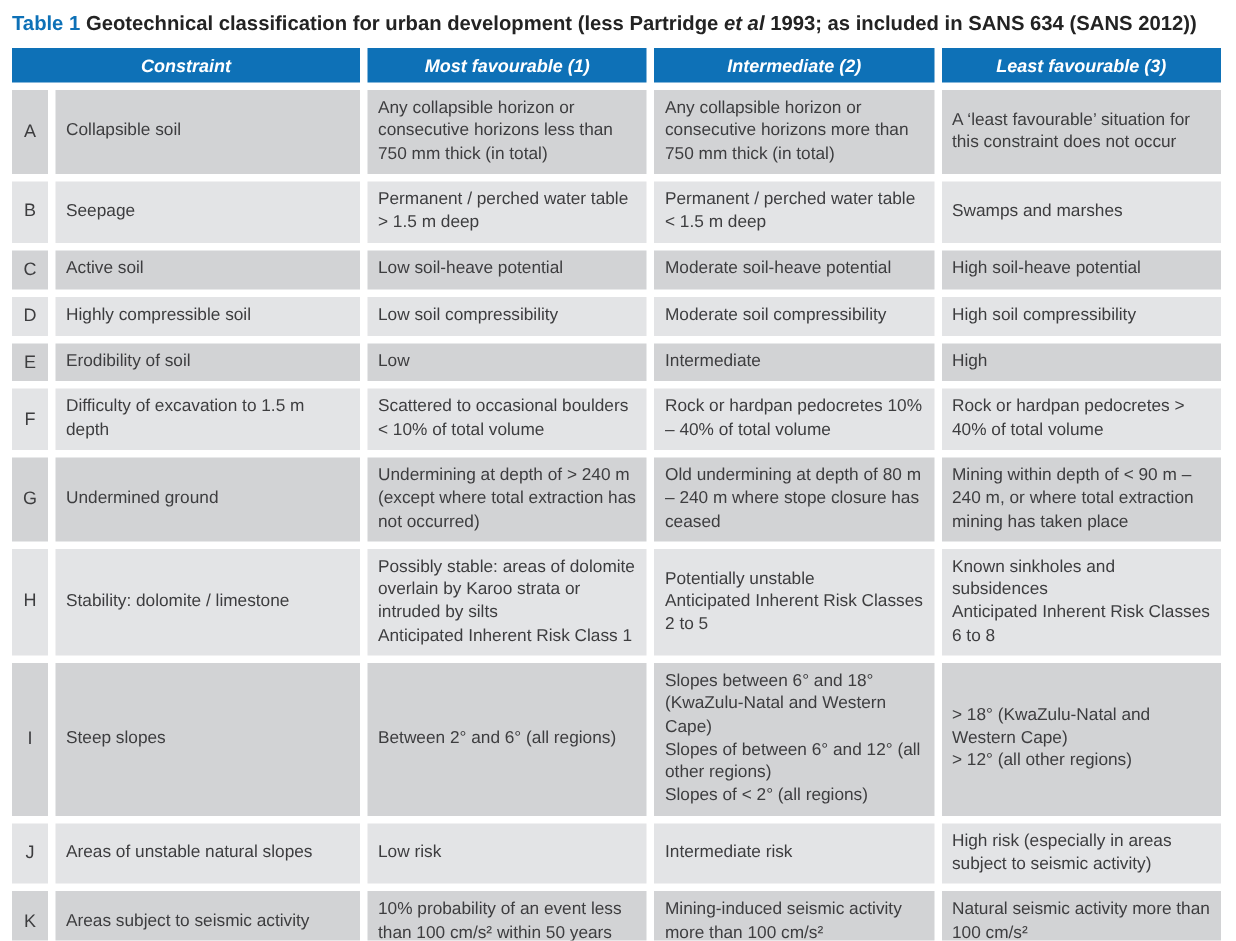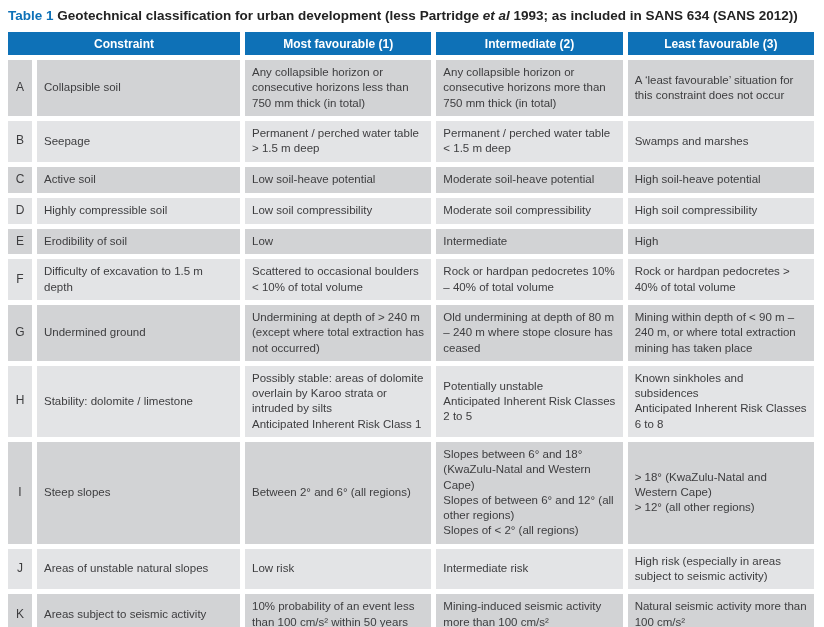--- a/index.html
+++ b/index.html
@@ -38,20 +38,21 @@
   }
   .hdr {
     background: var(--header-blue);
     color: #ffffff;
     font-weight: bold;
     font-size: 12px;
     height: 23px;
     display: flex;
     align-items: center;
     justify-content: center;
+    font-style: italic;
   }
   .hdr-constraint { grid-column: 1 / 3; }
   .trow { display: contents; }
   .cell {
     font-size: 11.5px;
     line-height: 1.33;
     color: var(--cell-text);
     padding: 5px 7px;
     display: flex;
     align-items: center;

